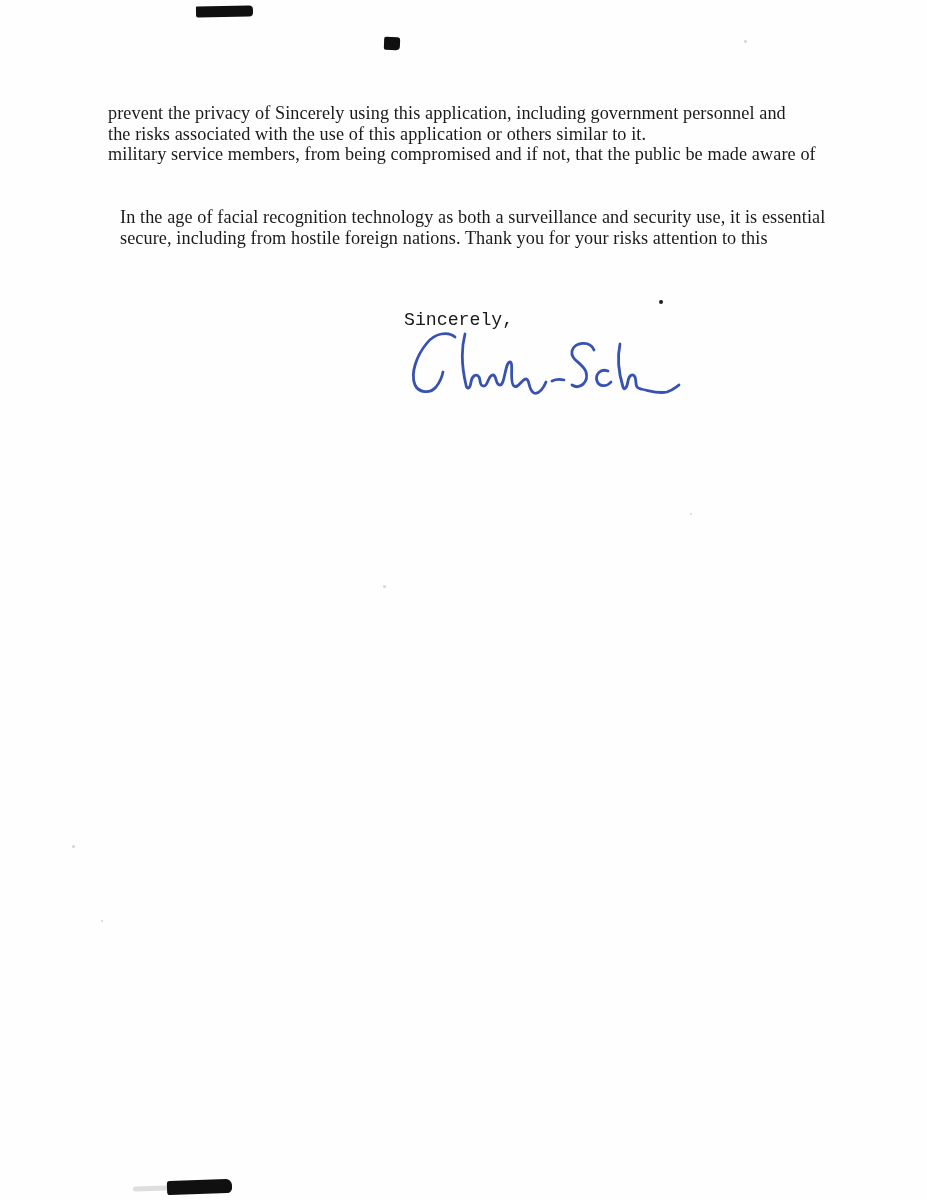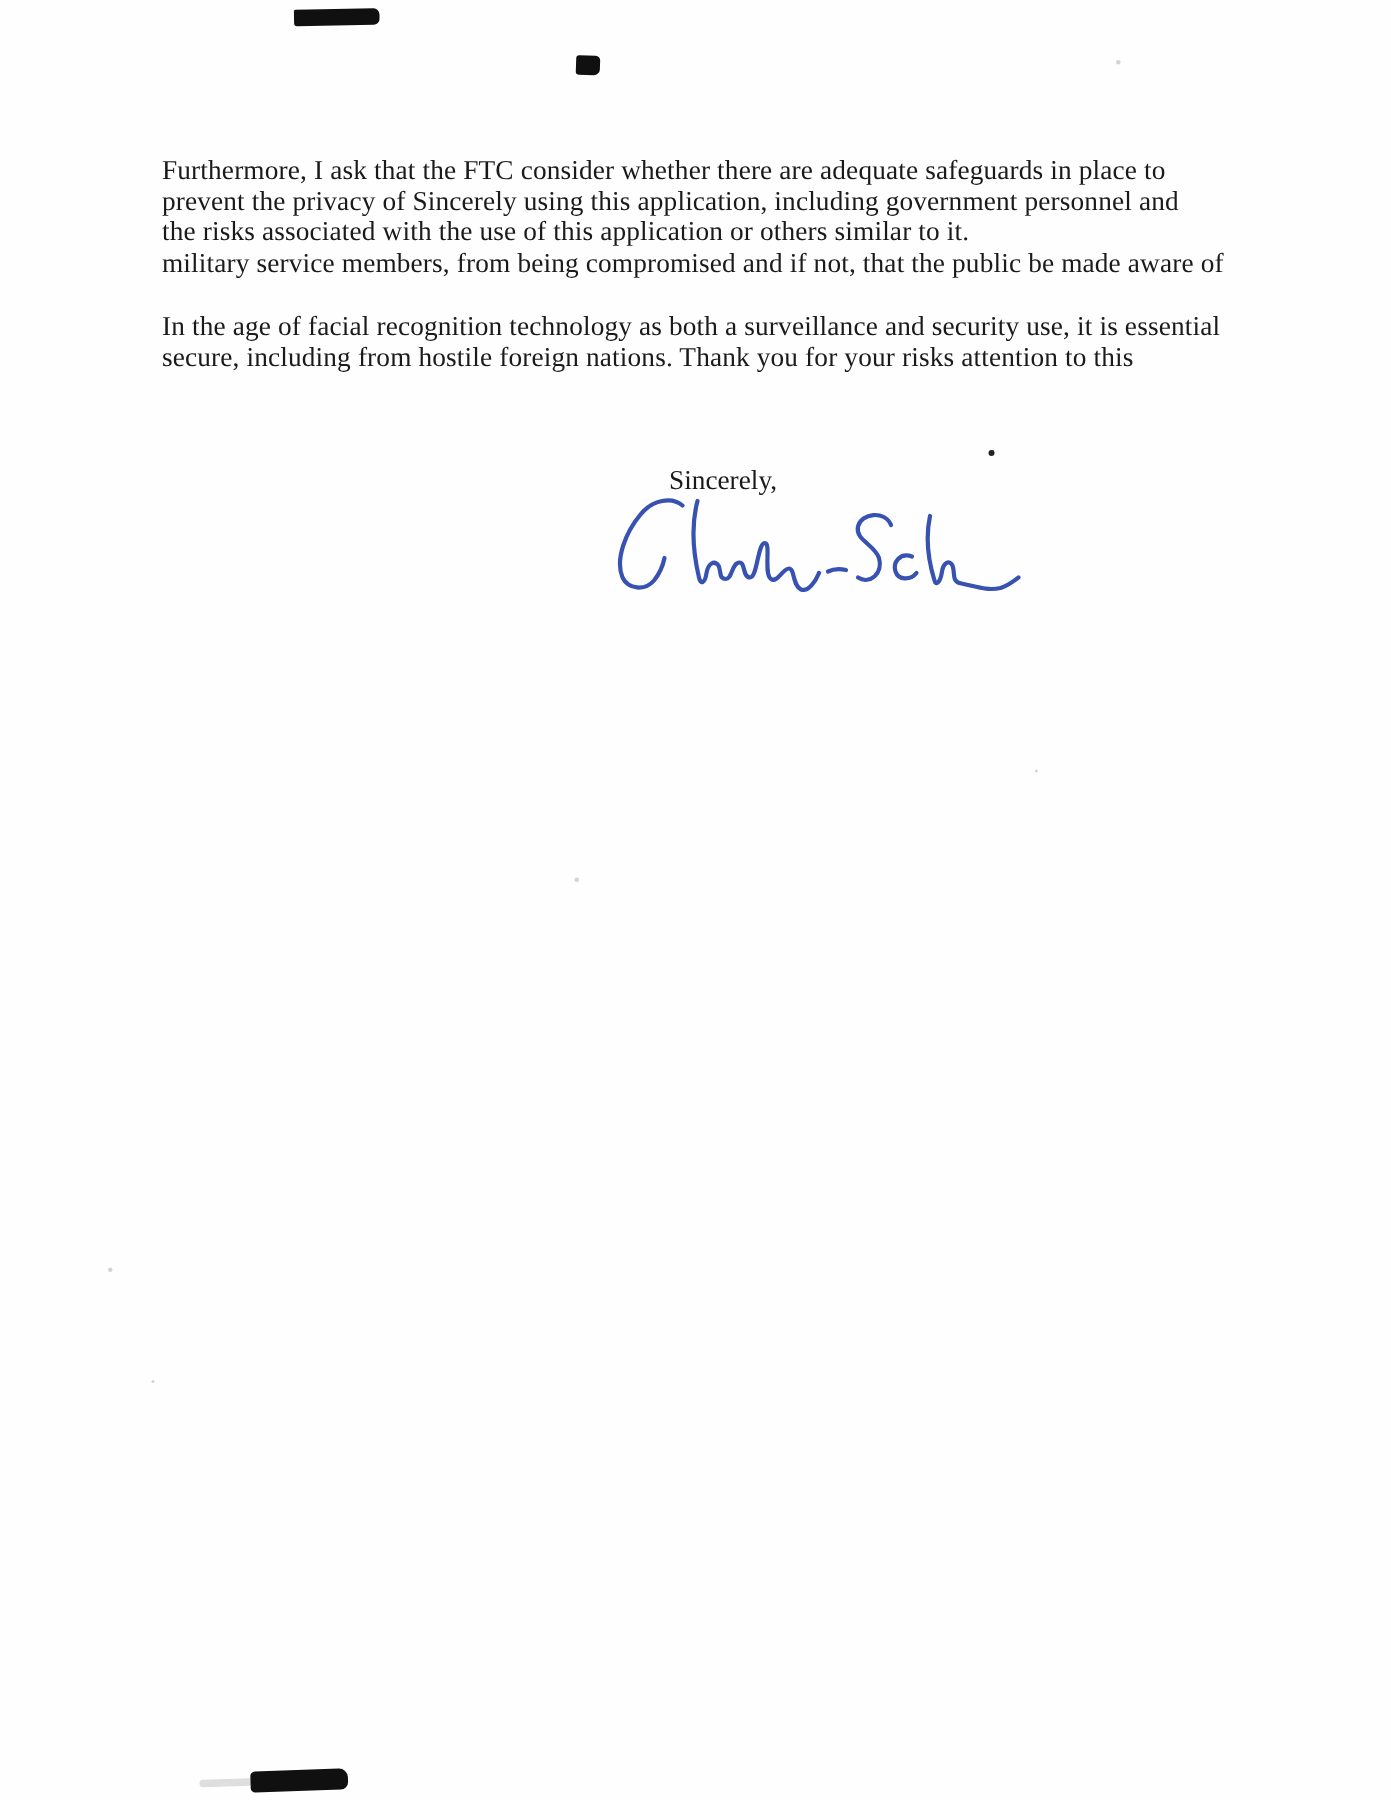--- a/index.html
+++ b/index.html
@@ -21,27 +21,28 @@
     left: 108px;
     width: 720px;
     font-size: 18.2px;
     line-height: 20.6px;
     letter-spacing: 0.1px;
     color: #1a1a1a;
     text-rendering: optimizeLegibility;
   }
   .para .line { white-space: nowrap; }
   #para-1 { top: 103px; }
-  #para-2 { top: 207px; }
+  #para-2 { top: 207px; margin-left: 12px; }
   .closing {
     position: absolute;
-    left: 446px;
+    left: 404px;
     top: 310px;
     font-size: 18.2px;
     line-height: 20.6px;
+    font-family: Liberation Mono, monospace;
   }
   .signature-svg {
     position: absolute;
     left: 402px;
     top: 330px;
     width: 280px;
     height: 68px;
   }
   .sig-block {
     position: absolute;
@@ -99,21 +100,20 @@
 </style>
 </head>
 <body>
 
 <div class="page">
 
   <div class="mark mark-top-1"></div>
   <div class="mark mark-top-2"></div>
 
   <div class="para" id="para-1">
-      <div class="line">Furthermore, I ask that the FTC consider whether there are adequate safeguards in place to</div>
       <div class="line">prevent the privacy of Sincerely using this application, including government personnel and</div>
       <div class="line">the risks associated with the use of this application or others similar to it.</div>
       <div class="line">military service members, from being compromised and if not, that the public be made aware of</div>
     </div>
 
   <div class="para" id="para-2">
       <div class="line">In the age of facial recognition technology as both a surveillance and security use, it is essential</div>
       <div class="line">secure, including from hostile foreign nations. Thank you for your risks attention to this</div>
     </div>
 

